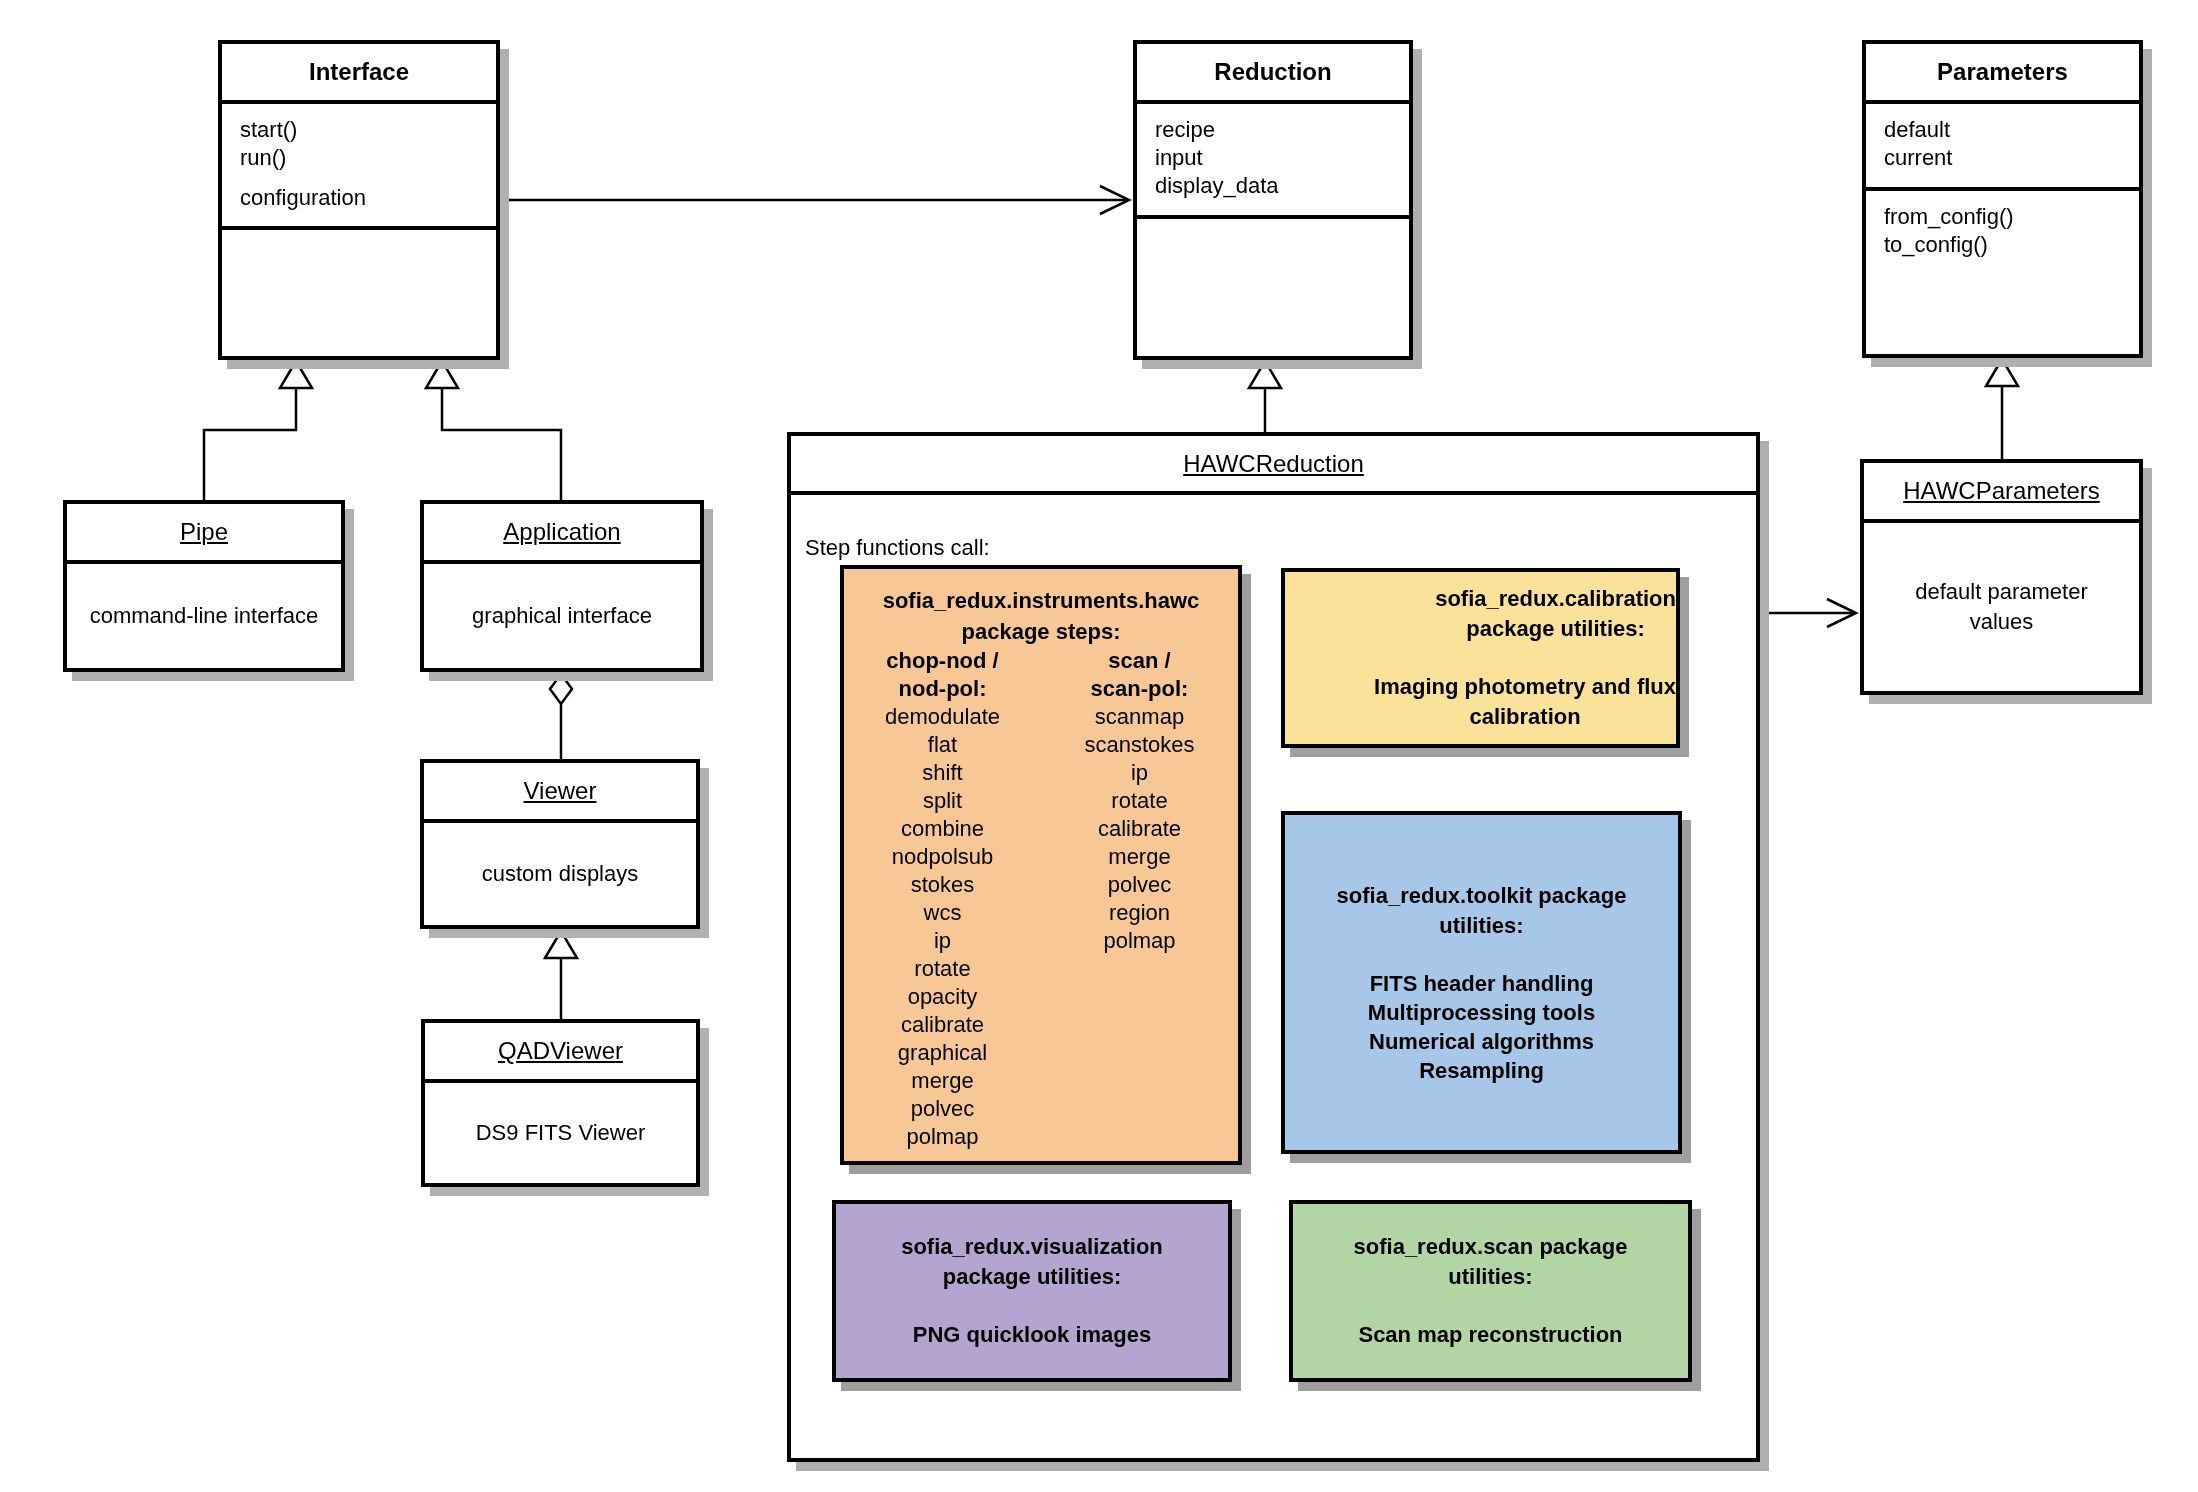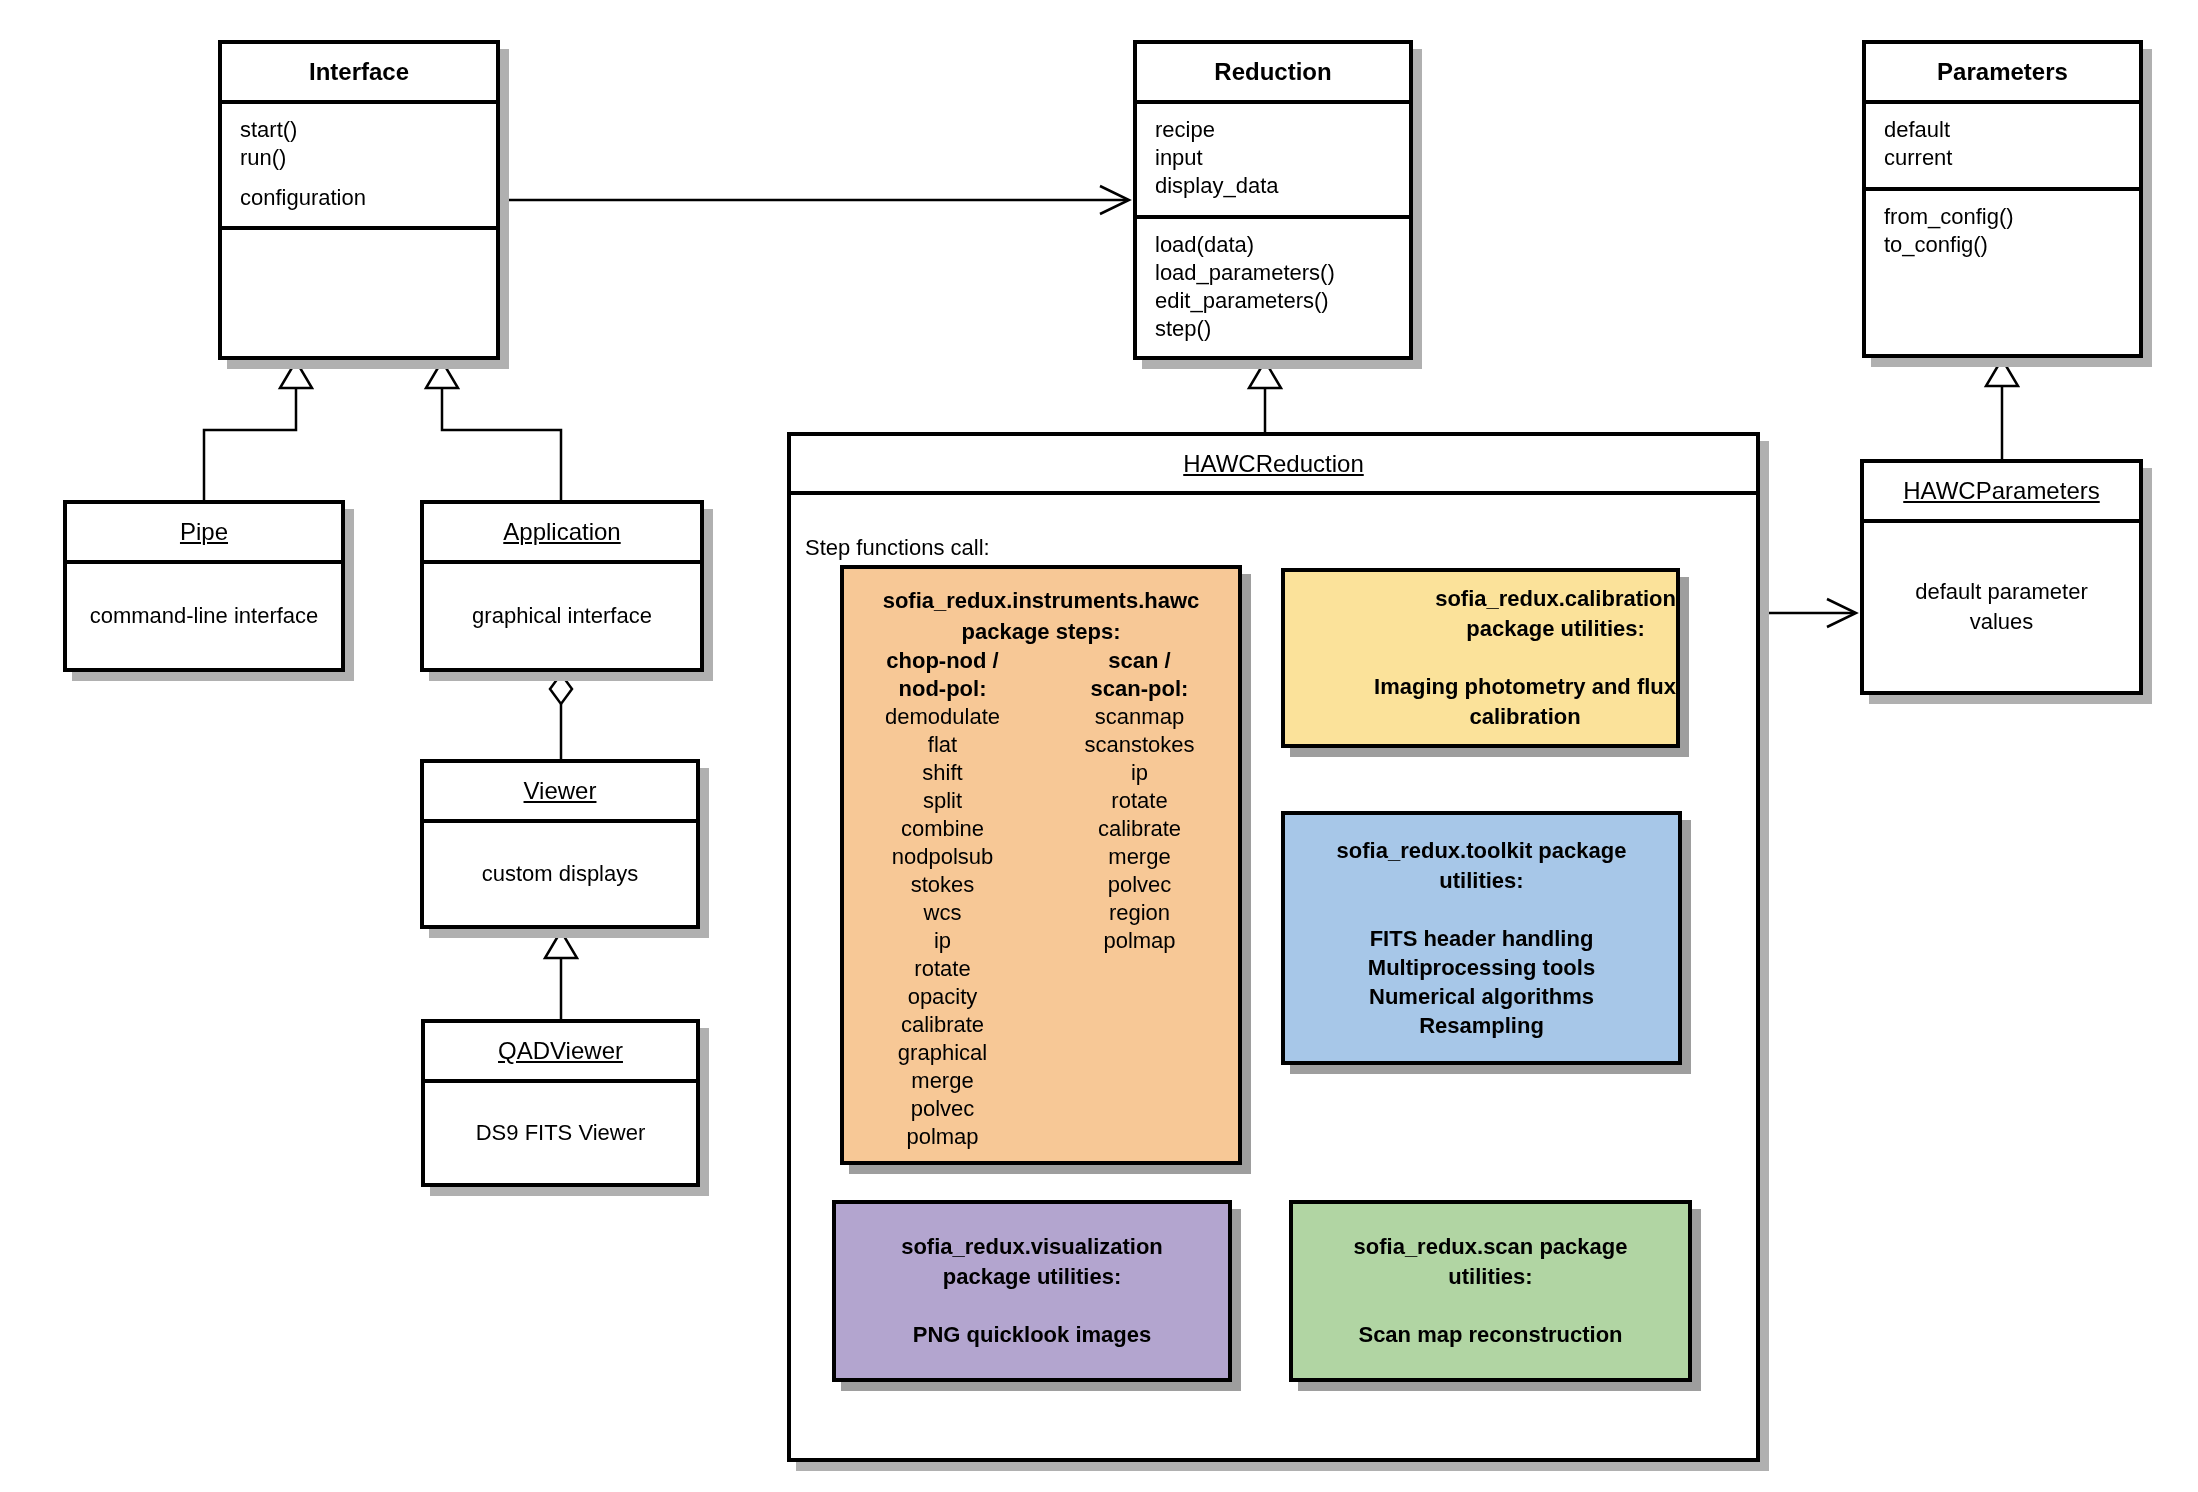--- a/index.html
+++ b/index.html
@@ -117,21 +117,20 @@
 
   <div class="box" style="left:218px;top:40px;width:282px;height:320px;">
     <div class="title">Interface</div>
     <div class="compartment"><div>start()</div><div>run()</div></div>
     <div class="compartment bordered" style="height:58px;"><div>configuration</div></div>
   </div>
 
   <div class="box" style="left:1133px;top:40px;width:280px;height:320px;">
     <div class="title">Reduction</div>
     <div class="compartment bordered" style="height:115px;"><div>recipe</div><div>input</div><div>display_data</div></div>
-    <div class="compartment"><div>load(data)</div><div>load_parameters()</div><div>edit_parameters()</div><div>step()</div></div>
   </div>
 
   <div class="box" style="left:1862px;top:40px;width:281px;height:318px;">
     <div class="title">Parameters</div>
     <div class="compartment bordered" style="height:87px;"><div>default</div><div>current</div></div>
     <div class="compartment"><div>from_config()</div><div>to_config()</div></div>
   </div>
 
   <div class="box" style="left:63px;top:500px;width:282px;height:172px;">
     <div class="title instance">Pipe</div>
@@ -221,21 +220,21 @@
         <div>sofia_redux.calibration</div>
         <div>package utilities:</div>
       </div>
     <div class="gap"></div>
     <div class="pkg-body">
         <div>Imaging photometry and flux</div>
         <div>calibration</div>
       </div>
   </div>
 
-  <div class="pkg" style="left: 1281px; top: 811px; width: 401px; height: 254px; background: rgb(167, 199, 232);">
+  <div class="pkg" style="left: 1281px; top: 811px; width: 401px; height: 343px; background: rgb(167, 199, 232);">
     <div class="pkg-title" style="line-height:30px;">
         <div>sofia_redux.toolkit package</div>
         <div>utilities:</div>
       </div>
     <div class="gap"></div>
     <div class="pkg-body tight">
         <div>FITS header handling</div>
         <div>Multiprocessing tools</div>
         <div>Numerical algorithms</div>
         <div>Resampling</div>

